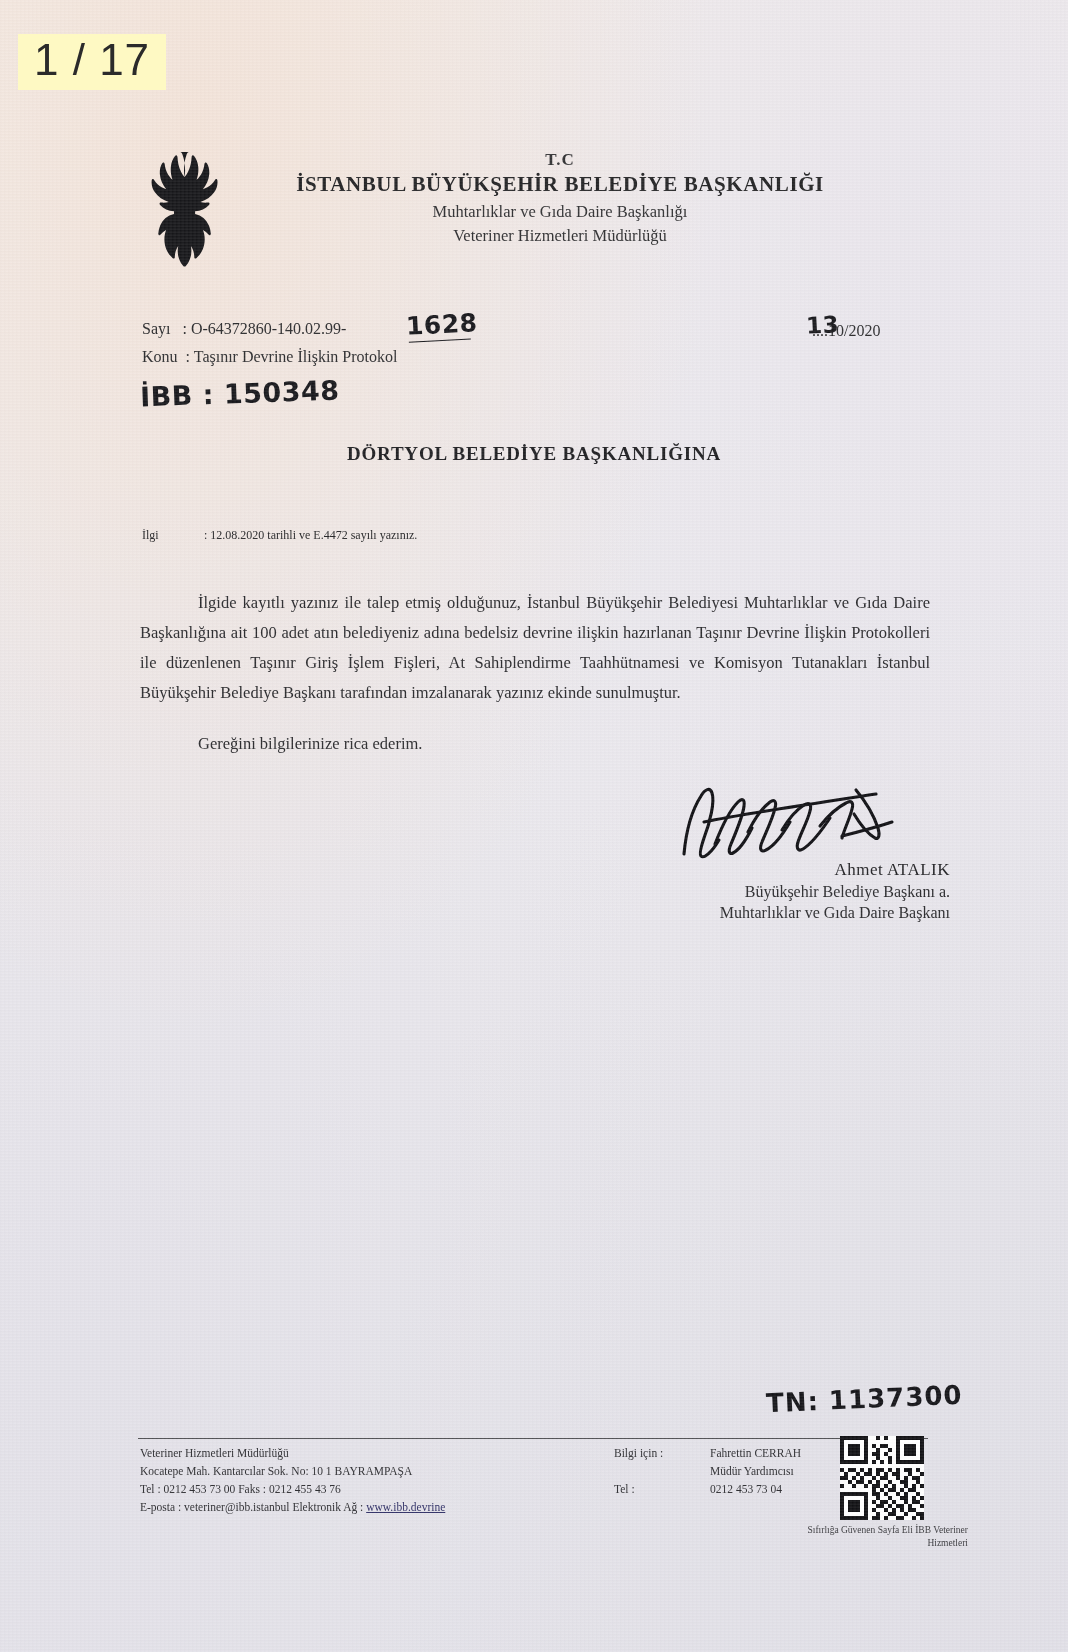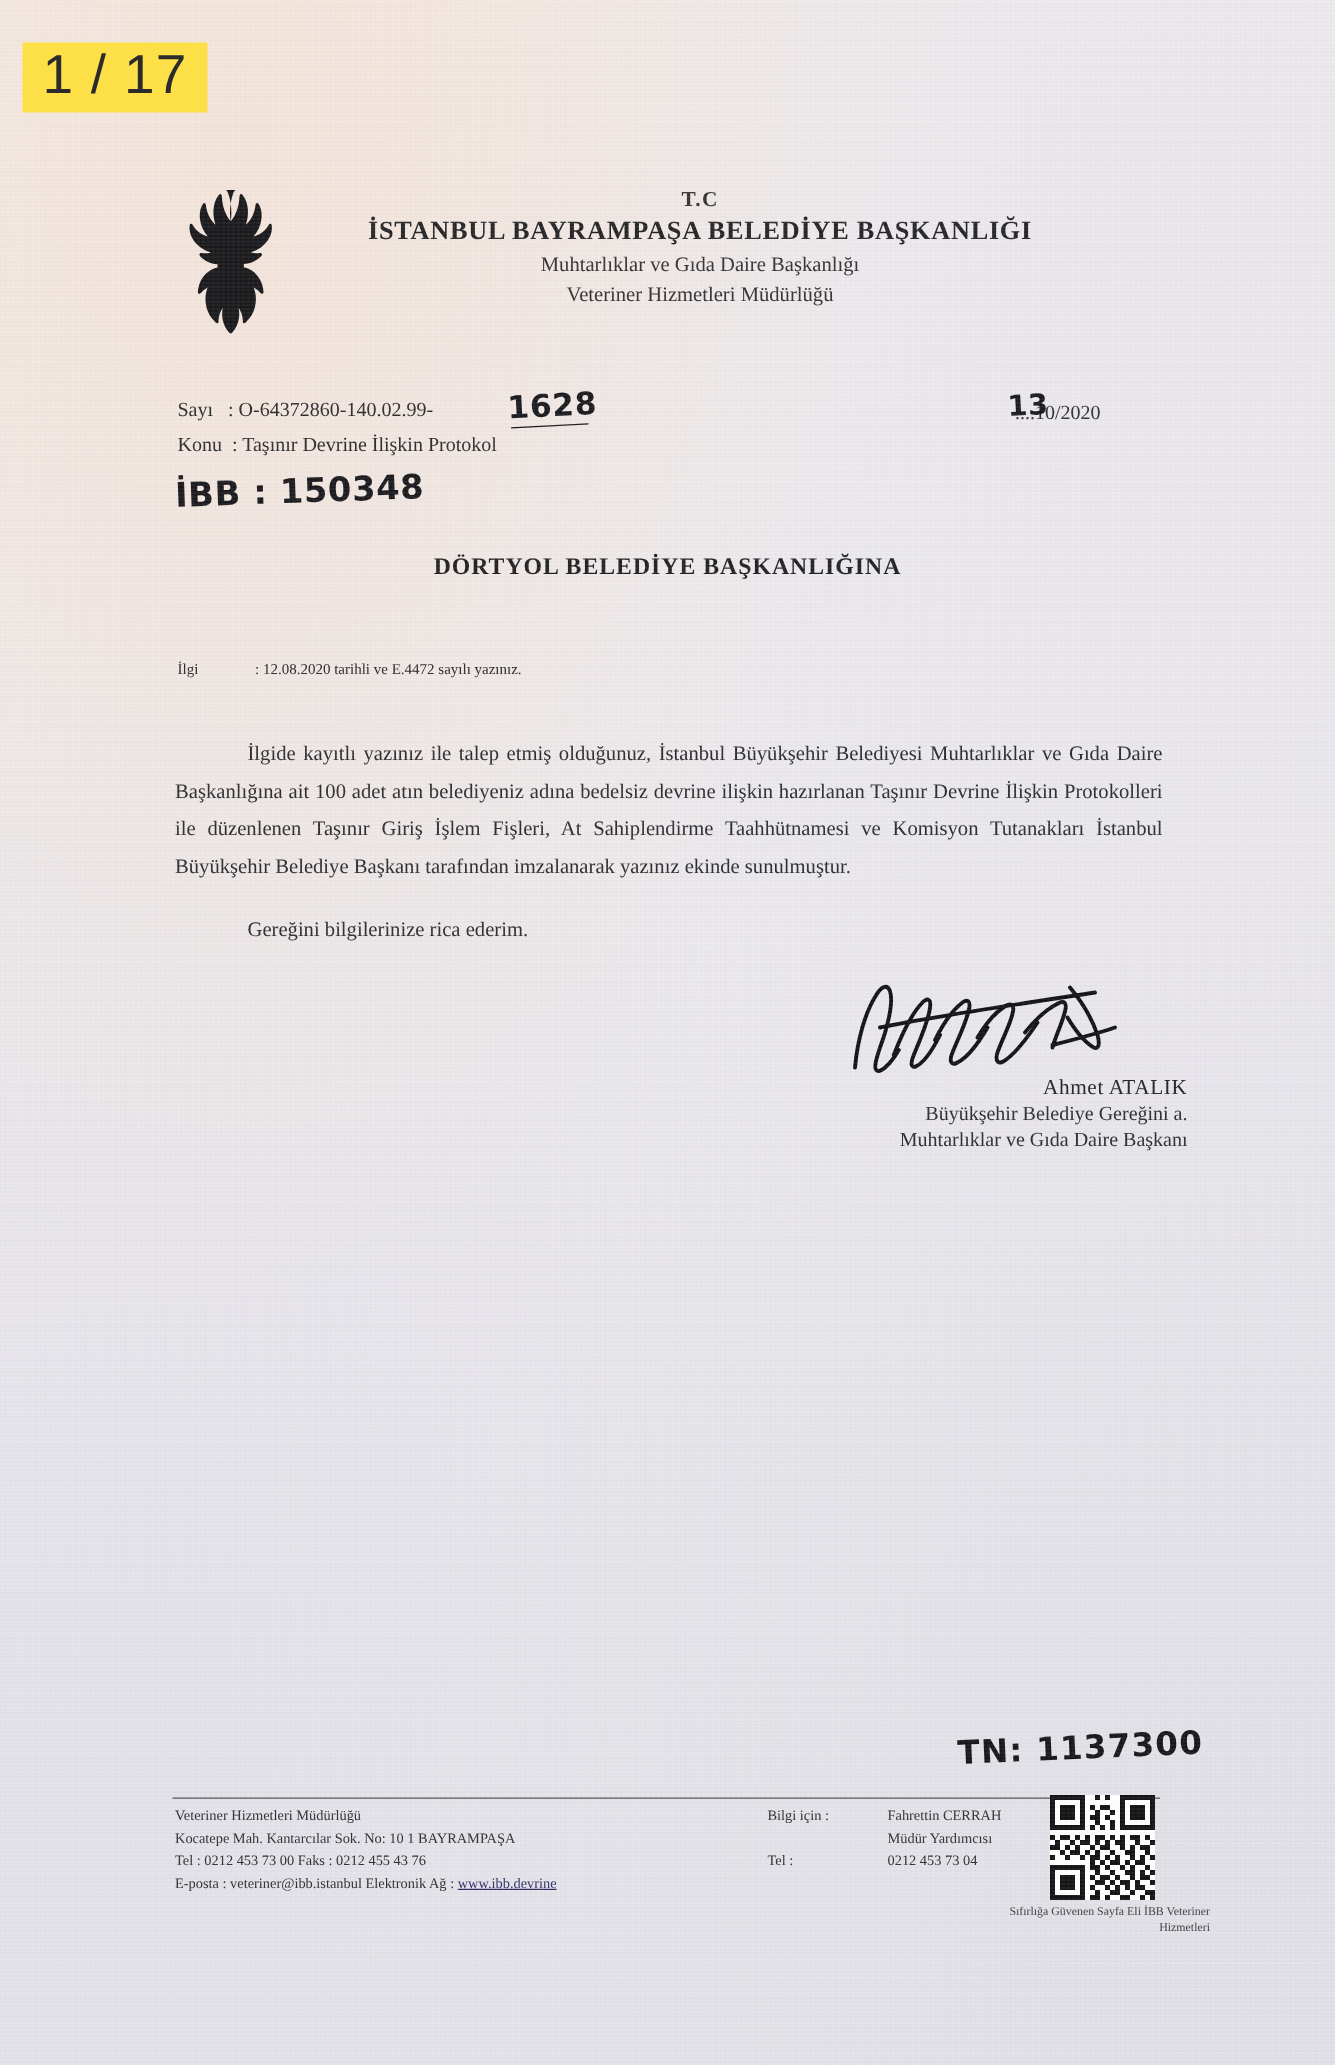--- a/index.html
+++ b/index.html
@@ -35,21 +35,21 @@
       repeating-linear-gradient(0deg, rgba(255,255,255,.10) 0px, rgba(255,255,255,.10) 1px, rgba(0,0,0,.02) 2px, rgba(0,0,0,.02) 3px),
       repeating-linear-gradient(90deg, rgba(0,0,0,.015) 0px, rgba(0,0,0,.015) 1px, rgba(255,255,255,.06) 2px, rgba(255,255,255,.06) 4px);
   }
 
   
   #page-badge {
     position: absolute;
     left: 18px;
     top: 34px;
     padding: 4px 16px 8px 16px;
-    background: #fde047;
+    background: #fef9c3;
     color: #2b2b2b;
     font-family: "Liberation Sans", sans-serif;
     font-size: 44px;
     line-height: 1;
     letter-spacing: 1px;
     z-index: 40;
   }
 
   
   #doc {
@@ -275,21 +275,21 @@
   <div id="logo">
     <svg width="86" height="118" viewBox="0 0 86 118">
       <g fill="#17171a">
         <path d="M43 2 c-1.5 0 -2 1.5 -2.6 3.2 -1.6 4.4 -2.4 9.6 -2.4 15.4 0 2.2 .2 4.4 .5 6.4 -1.4 -1.8 -2.6 -3.4 -3.6 -5.6 -2.2 -4.6 -3.2 -9.4 -3.4 -14.2 -.1 -1.8 -1.2 -2.6 -2.3 -1.4 -2.3 2.6 -3.8 6.4 -4.3 10.8 -.5 4.6 .1 9 1.6 13.2 -2.4 -2.2 -4.2 -4.6 -5.6 -7.6 -1.2 -2.6 -1.9 -5.2 -2.2 -8 -.2 -1.9 -1.6 -2.3 -2.5 -.9 -1.9 3 -2.7 6.9 -2.3 11.3 .5 5.4 2.7 10.3 6.3 14.6 -3.2 -.9 -6 -2.4 -8.4 -4.6 -1.4 -1.3 -2.6 -2.8 -3.5 -4.4 -.9 -1.7 -2.4 -1.4 -2.6 .4 -.5 4 .7 8.2 3.4 12 3.1 4.4 7.8 7.6 13.6 9.3 -2.4 .7 -4.9 .9 -7.4 .6 -1.7 -.2 -2.3 1.2 -1.2 2.4 3.4 3.7 8.2 5.9 13.9 6.4 l0 2.6 c-6.4 1.4 -11.3 5.6 -13.9 11.9 -1 2.4 -1.6 5 -1.8 7.7 -.1 1.6 1.3 2.2 2.3 1 1.6 -1.9 3.4 -3.4 5.5 -4.5 -1.1 2.9 -1.7 6 -1.7 9.3 0 7.6 3 14.3 8.4 18.9 .9 .8 2 .3 2 -.9 0 -4.2 1.2 -8 3.4 -11.2 -.3 1.6 -.5 3.2 -.5 4.9 0 5.8 2 11 5.5 14.9 .8 .9 1.9 .9 2.7 0 3.5 -3.9 5.5 -9.1 5.5 -14.9 0 -1.7 -.2 -3.3 -.5 -4.9 2.2 3.2 3.4 7 3.4 11.2 0 1.2 1.1 1.7 2 .9 5.4 -4.6 8.4 -11.3 8.4 -18.9 0 -3.3 -.6 -6.4 -1.7 -9.3 2.1 1.1 3.9 2.6 5.5 4.5 1 1.2 2.4 .6 2.3 -1 -.2 -2.7 -.8 -5.3 -1.8 -7.7 -2.6 -6.3 -7.5 -10.5 -13.9 -11.9 l0 -2.6 c5.7 -.5 10.5 -2.7 13.9 -6.4 1.1 -1.2 .5 -2.6 -1.2 -2.4 -2.5 .3 -5 .1 -7.4 -.6 5.8 -1.7 10.5 -4.9 13.6 -9.3 2.7 -3.8 3.9 -8 3.4 -12 -.2 -1.8 -1.7 -2.1 -2.6 -.4 -.9 1.6 -2.1 3.1 -3.5 4.4 -2.4 2.2 -5.2 3.7 -8.4 4.6 3.6 -4.3 5.8 -9.2 6.3 -14.6 .4 -4.4 -.4 -8.3 -2.3 -11.3 -.9 -1.4 -2.3 -1 -2.5 .9 -.3 2.8 -1 5.4 -2.2 8 -1.4 3 -3.2 5.4 -5.6 7.6 1.5 -4.2 2.1 -8.6 1.6 -13.2 -.5 -4.4 -2 -8.2 -4.3 -10.8 -1.1 -1.2 -2.2 -.4 -2.3 1.4 -.2 4.8 -1.2 9.6 -3.4 14.2 -1 2.2 -2.2 3.8 -3.6 5.6 .3 -2 .5 -4.2 .5 -6.4 0 -5.8 -.8 -11 -2.4 -15.4 -.6 -1.7 -1.1 -3.2 -2.6 -3.2 z"></path>
       </g>
     </svg>
   </div>
 
   <div id="head-lines">
     <div class="tc">T.C</div>
-    <div class="org">İSTANBUL BAYRAMPAŞA BELEDİYE BAŞKANLIĞI</div>
+    <div class="org">İSTANBUL BÜYÜKŞEHİR BELEDİYE BAŞKANLIĞI</div>
     <div class="sub1">Muhtarlıklar ve Gıda Daire Başkanlığı</div>
     <div class="sub2">Veteriner Hizmetleri Müdürlüğü</div>
   </div>
 
   <div class="meta" id="meta-sayi">
     <span>Sayı</span>
     &nbsp;&nbsp;<span>: O-64372860-140.02.99-</span>
   </div>
   <div class="hand" id="hand-sayi-no">1628</div>
 
@@ -319,21 +319,21 @@
         <path d="M45 64 C52 46 60 30 68 22 C72 18 75 19 74 26 C73 36 66 52 61 64 C58 71 59 75 63 73 C69 70 76 60 82 48"></path>
         <path d="M78 52 C84 40 92 28 100 22 C104 19 107 21 105 28 C103 38 96 52 92 62 C89 69 91 73 96 70 C104 66 113 54 120 42"></path>
         <path d="M112 50 C118 40 126 30 134 25 C139 22 142 24 140 31 C138 40 131 53 128 62 C126 68 128 72 133 69 C141 64 152 50 160 38"></path>
         <path d="M150 46 C158 36 168 27 176 23 C181 20 184 22 182 29 C180 38 174 50 172 58"></path>
         <path d="M34 42 C72 34 140 24 206 14"></path>
         <path d="M186 10 C196 22 204 36 208 48 C210 55 209 60 205 58 C198 54 190 44 184 34"></path>
         <path d="M172 56 C188 52 204 48 222 42"></path>
       </g>
     </svg>
     <div id="sig-name">Ahmet ATALIK</div>
-    <div id="sig-t1">Büyükşehir Belediye Gereğini a.</div>
+    <div id="sig-t1">Büyükşehir Belediye Başkanı a.</div>
     <div id="sig-t2">Muhtarlıklar ve Gıda Daire Başkanı</div>
   </div>
 
 
   <div id="hand-tn">TN: 1137300</div>
 
   <div id="footer-rule"></div>
 
   <div id="footer-left">
     <div>Veteriner Hizmetleri Müdürlüğü</div>

